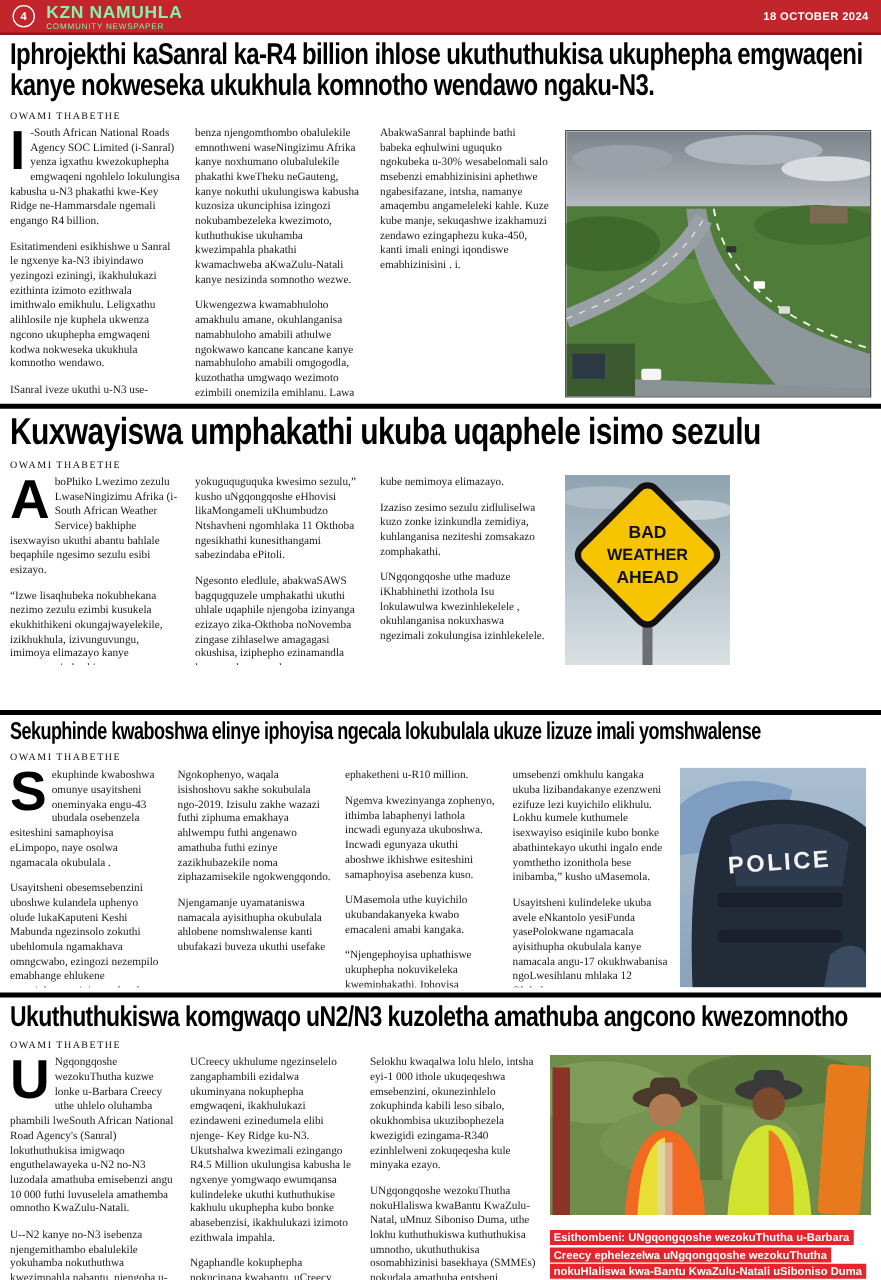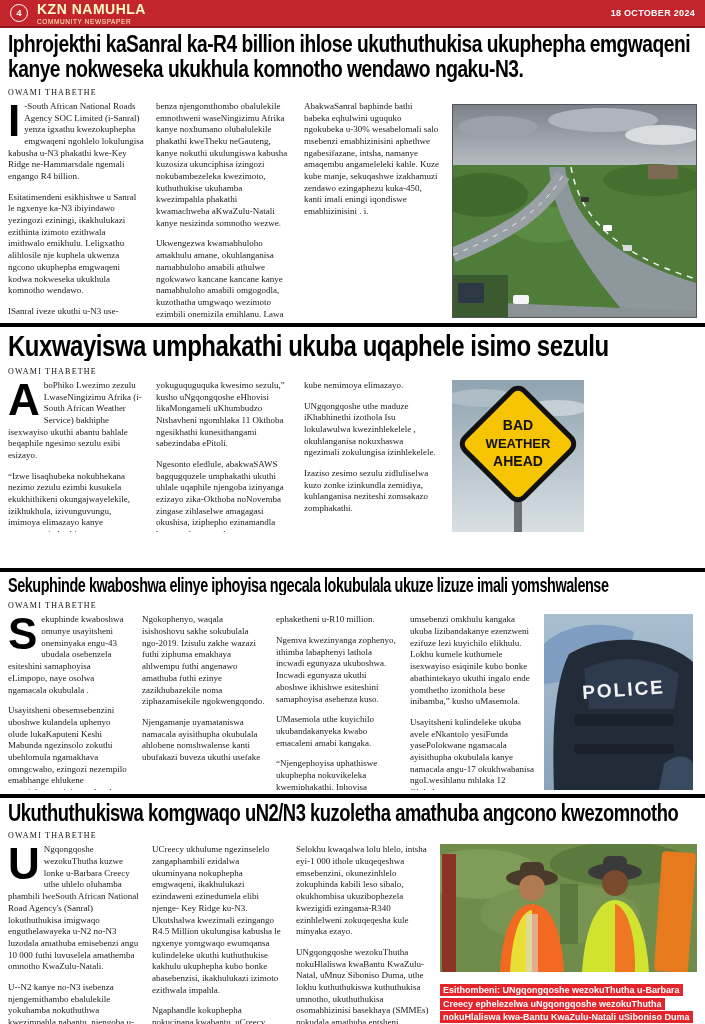--- a/index.html
+++ b/index.html
@@ -3,21 +3,21 @@
 <meta charset="utf-8">
 <style>
   html,body{margin:0;padding:0;background:#e8e8e8;}
   .page{position:relative;width:705px;height:1024px;margin:0 auto;background:#fff;overflow:hidden;
         font-family:"Liberation Serif",serif;color:#1a1a1a;}
   
   .hdr{height:28px;background:#c2262c;display:flex;align-items:center;padding:0 10px;box-sizing:border-box;
        border-bottom:2px solid #8f161b;}
   .pgnum{width:16px;height:16px;border:1.5px solid #fff;border-radius:50%;color:#fff;
          font:bold 9px/16px "Liberation Sans",sans-serif;text-align:center;margin-right:9px;flex:0 0 auto;}
-  .mast{color:#fef9c3;line-height:1;}
+  .mast{color:#86efac;line-height:1;}
   .mast .t{font:bold 14px "Liberation Sans",sans-serif;letter-spacing:.5px;}
   .mast .s{font:6.5px "Liberation Sans",sans-serif;letter-spacing:.6px;margin-top:1px;}
   .hdr .date{margin-left:auto;color:#fff;font:bold 9px "Liberation Sans",sans-serif;letter-spacing:.3px;}
   
   .article{padding:3px 8px 0;box-sizing:border-box;}
   h1.hl{margin:1px 0 0;overflow:hidden;}
   .hl-inner{display:block;font-family:"Liberation Sans",sans-serif;font-weight:800;color:#000;
             letter-spacing:-.6px;transform-origin:left top;}
   .hl-a1{font-size:24px;line-height:1.04;width:125%;transform:scaleX(.8);}
   .hl-a2{font-size:30px;line-height:1;width:125%;transform:scaleX(.8);white-space:nowrap;}
@@ -127,22 +127,22 @@
       <div class="col">
         <p><span class="dropcap">A</span><span>boPhiko Lwezimo zezulu LwaseNingizimu Afrika (i-South African Weather Service) bakhiphe isexwayiso ukuthi abantu bahlale beqaphile ngesimo sezulu esibi esizayo.</span></p>
         <p>“Izwe lisaqhubeka nokubhekana nezimo zezulu ezimbi kusukela ekukhithikeni okungajwayelekile, izikhukhula, izivunguvungu, imimoya elimazayo kanye namagagasi okushisa ngenxa yemiphumela</p>
       </div>
       <div class="col">
         <p>yokuguquguquka kwesimo sezulu,” kusho uNgqongqoshe eHhovisi likaMongameli uKhumbudzo Ntshavheni ngomhlaka 11 Okthoba ngesikhathi kunesithangami sabezindaba ePitoli.</p>
         <p>Ngesonto eledlule, abakwaSAWS bagqugquzele umphakathi ukuthi uhlale uqaphile njengoba izinyanga ezizayo zika-Okthoba noNovemba zingase zihlaselwe amagagasi okushisa, iziphepho ezinamandla kanye nokungenzeka</p>
       </div>
       <div class="col">
         <p>kube nemimoya elimazayo.</p>
+        <p>Izaziso zesimo sezulu zidluliselwa kuzo zonke izinkundla zemidiya, kuhlanganisa neziteshi zomsakazo zomphakathi.</p>
         <p>UNgqongqoshe uthe maduze iKhabhinethi izothola Isu lokulawulwa kwezinhlekelele , okuhlanganisa nokuxhaswa ngezimali zokulungisa izinhlekelele.</p>
-        <p>Izaziso zesimo sezulu zidluliselwa kuzo zonke izinkundla zemidiya, kuhlanganisa neziteshi zomsakazo zomphakathi.</p>
       </div>
       <div class="imgbox">
         <svg width="132" height="152" viewBox="0 0 132 152">
           <defs>
             <linearGradient id="sky2" x1="0" y1="0" x2="0" y2="1">
               <stop offset="0" stop-color="#8fa3b0"></stop>
                 <stop offset="1" stop-color="#d9e0e4"></stop>
             </linearGradient>
           </defs>
           <rect width="132" height="152" fill="url(#sky2)"></rect>

